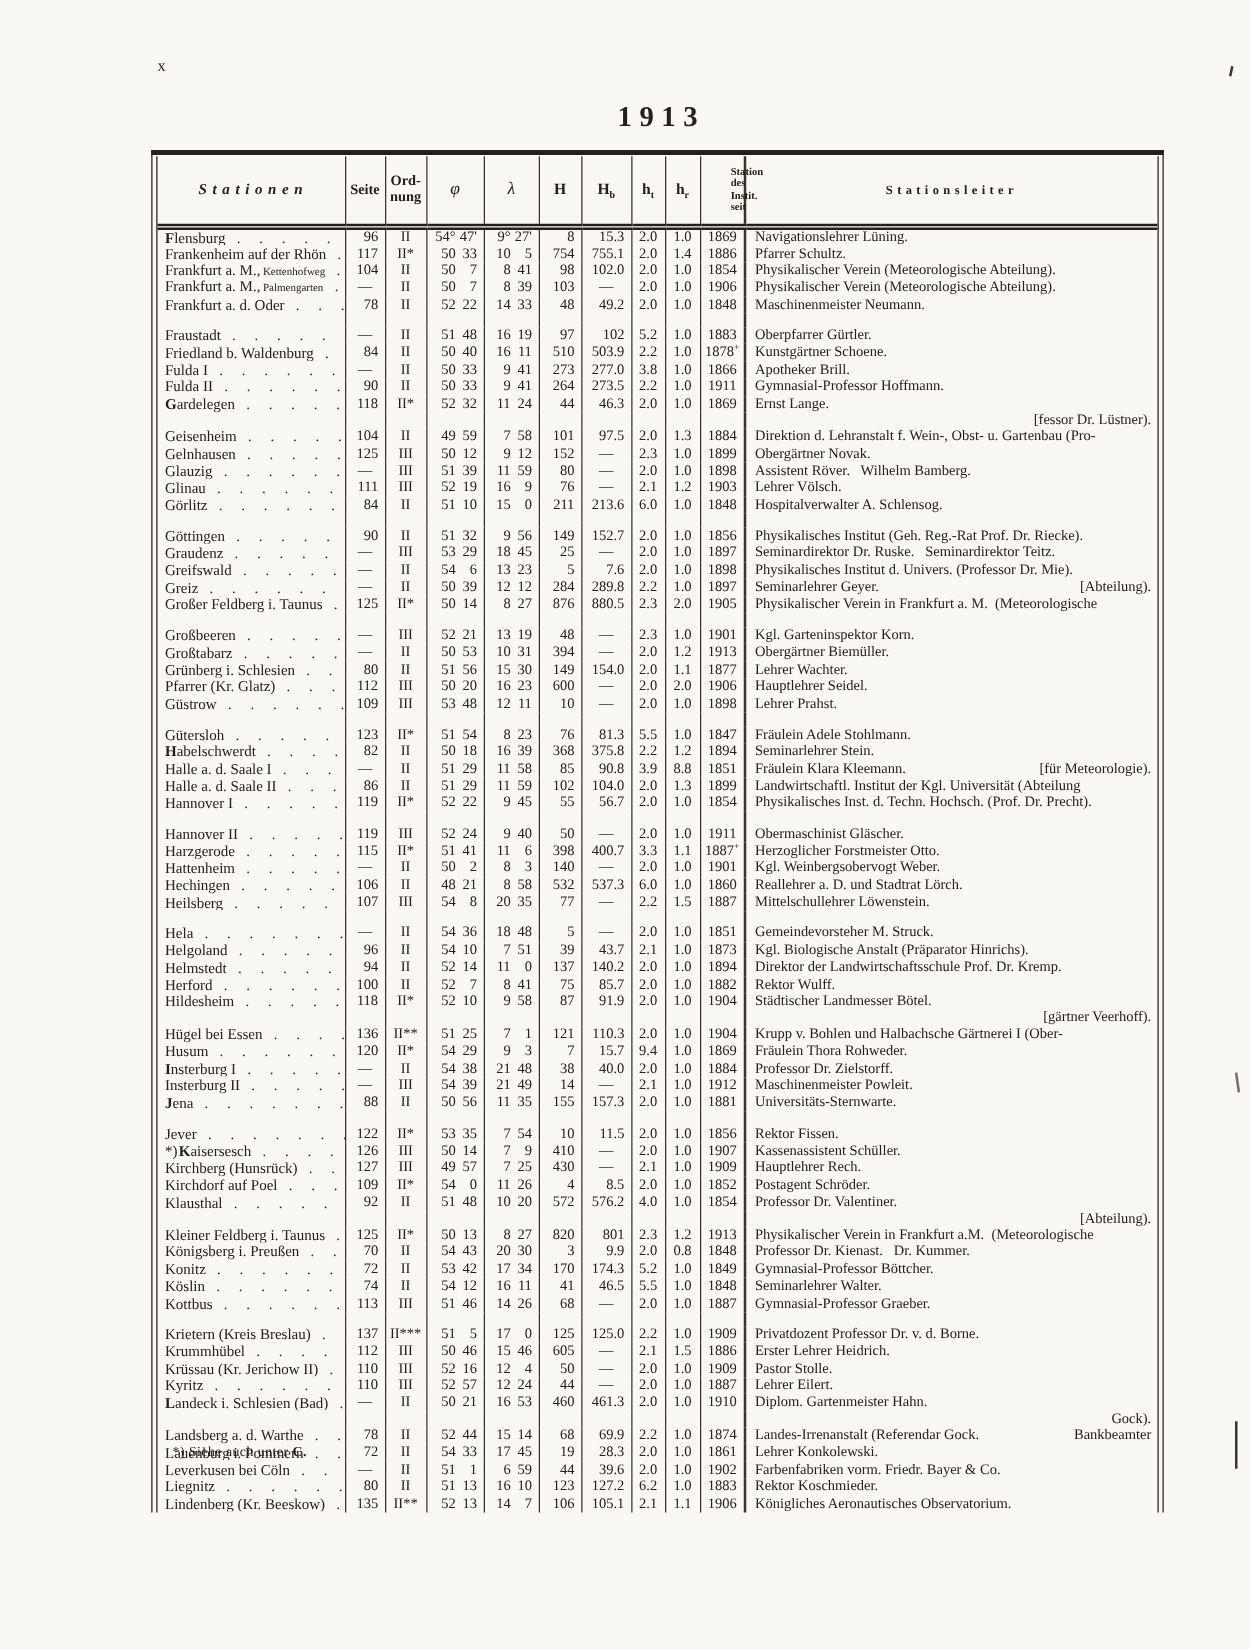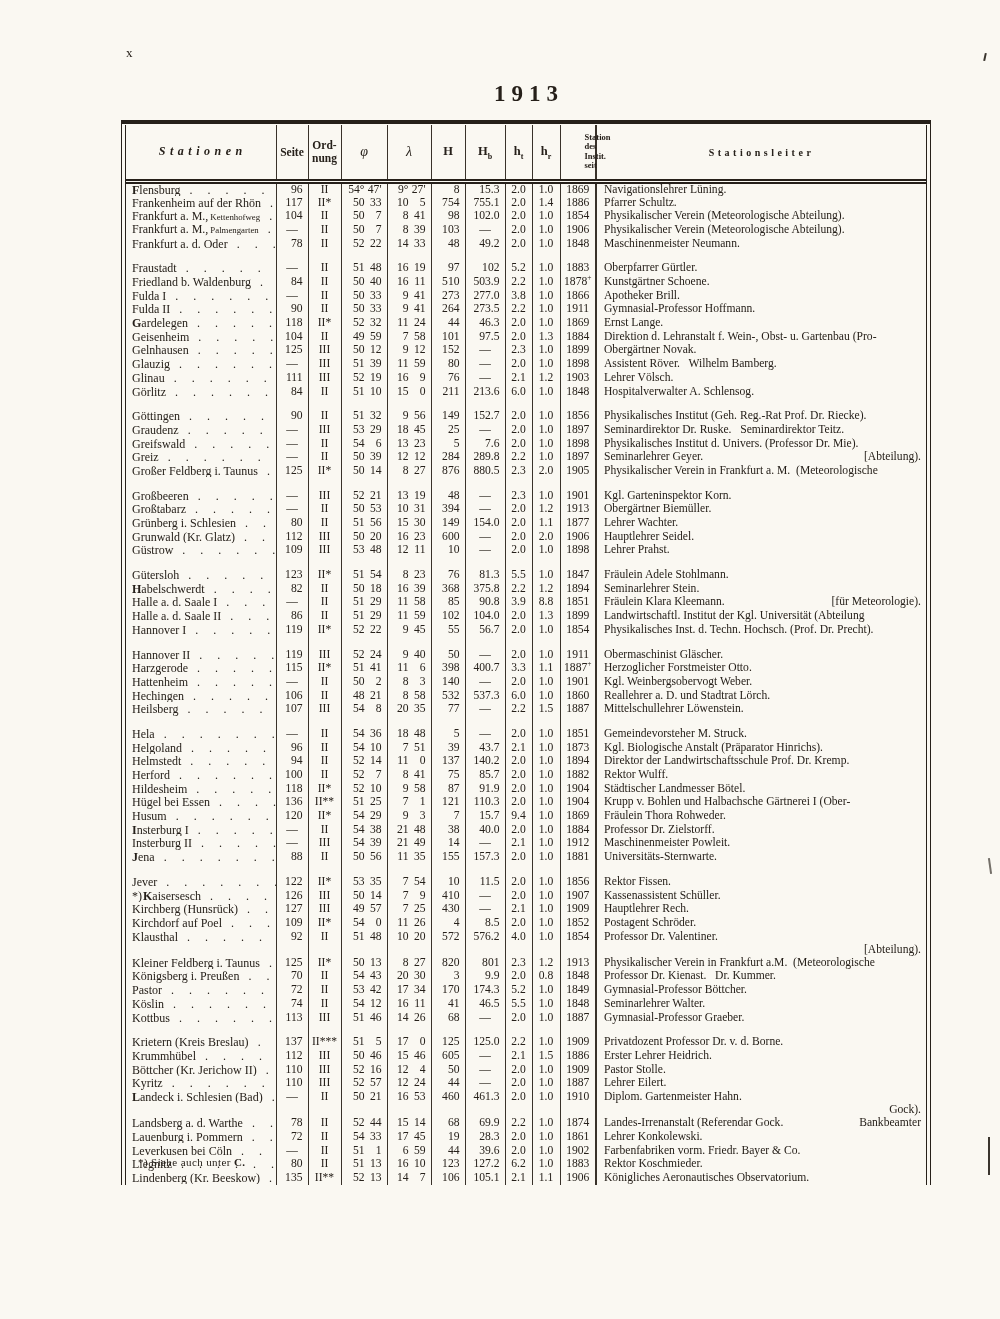--- a/index.html
+++ b/index.html
@@ -482,20 +482,35 @@
               <td>
                 <div class="cv ctr">1.0</div>
               </td>
               <td>
                 <div class="cv ctr">1869</div>
               </td>
               <td class="tdleiter">
                 <div class="lf"><span class="ll">Ernst Lange.</span></div>
               </td>
             </tr>
+            <tr class="sep">
+              <td></td>
+              <td></td>
+              <td></td>
+              <td></td>
+              <td></td>
+              <td></td>
+              <td></td>
+              <td></td>
+              <td></td>
+              <td></td>
+              <td class="tdleiter">
+                <div class="lf"><span class="lr">[fessor Dr. Lüstner).</span></div>
+              </td>
+            </tr>
             <tr class="row">
               <td>
                 <div class="nmf">
                   <span class="nm">Geisenheim</span>
                   <span class="ldr"> .  .  .  .  .  .  .  .  .  .  .  .  .  .  .  .  .  .  .  .</span>
                 </div>
               </td>
               <td>
                 <div class="cv">104</div>
               </td>
@@ -1005,21 +1020,21 @@
               <td>
                 <div class="cv ctr">1877</div>
               </td>
               <td class="tdleiter">
                 <div class="lf"><span class="ll">Lehrer Wachter.</span></div>
               </td>
             </tr>
             <tr class="row">
               <td>
                 <div class="nmf">
-                  <span class="nm">Grunwald (Kr. Glatz)</span>
+                  <span class="nm">Pfarrer (Kr. Glatz)</span>
                   <span class="ldr"> .  .  .  .  .  .  .  .  .  .  .  .  .  .  .  .  .  .  .  .</span>
                 </div>
               </td>
               <td>
                 <div class="cv">112</div>
               </td>
               <td>
                 <div class="cv ctr">III</div>
               </td>
               <td>
@@ -1685,20 +1700,35 @@
                 <div class="cv ctr">2.0</div>
               </td>
               <td>
                 <div class="cv ctr">1.0</div>
               </td>
               <td>
                 <div class="cv ctr">1904</div>
               </td>
               <td class="tdleiter">
                 <div class="lf"><span class="ll">Städtischer Landmesser Bötel.</span></div>
+              </td>
+            </tr>
+            <tr class="sep">
+              <td></td>
+              <td></td>
+              <td></td>
+              <td></td>
+              <td></td>
+              <td></td>
+              <td></td>
+              <td></td>
+              <td></td>
+              <td></td>
+              <td class="tdleiter">
+                <div class="lf"><span class="lr">[gärtner Veerhoff).</span></div>
               </td>
             </tr>
             <tr class="row">
               <td>
                 <div class="nmf">
                   <span class="nm">Hügel bei Essen</span>
                   <span class="ldr"> .  .  .  .  .  .  .  .  .  .  .  .  .  .  .  .  .  .  .  .</span>
                 </div>
               </td>
               <td>
@@ -2175,21 +2205,21 @@
               <td>
                 <div class="cv ctr">1848</div>
               </td>
               <td class="tdleiter">
                 <div class="lf"><span class="ll">Professor Dr. Kienast.   Dr. Kummer.</span></div>
               </td>
             </tr>
             <tr class="row">
               <td>
                 <div class="nmf">
-                  <span class="nm">Pastor</span>
+                  <span class="nm">Konitz</span>
                   <span class="ldr"> .  .  .  .  .  .  .  .  .  .  .  .  .  .  .  .  .  .  .  .</span>
                 </div>
               </td>
               <td>
                 <div class="cv">72</div>
               </td>
               <td>
                 <div class="cv ctr">II</div>
               </td>
               <td>
@@ -2378,21 +2408,21 @@
               <td>
                 <div class="cv ctr">1886</div>
               </td>
               <td class="tdleiter">
                 <div class="lf"><span class="ll">Erster Lehrer Heidrich.</span></div>
               </td>
             </tr>
             <tr class="row">
               <td>
                 <div class="nmf">
-                  <span class="nm">Böttcher (Kr. Jerichow II)</span>
+                  <span class="nm">Krüssau (Kr. Jerichow II)</span>
                   <span class="ldr"> .  .  .  .  .  .  .  .  .  .  .  .  .  .  .  .  .  .  .  .</span>
                 </div>
               </td>
               <td>
                 <div class="cv">110</div>
               </td>
               <td>
                 <div class="cv ctr">III</div>
               </td>
               <td>

